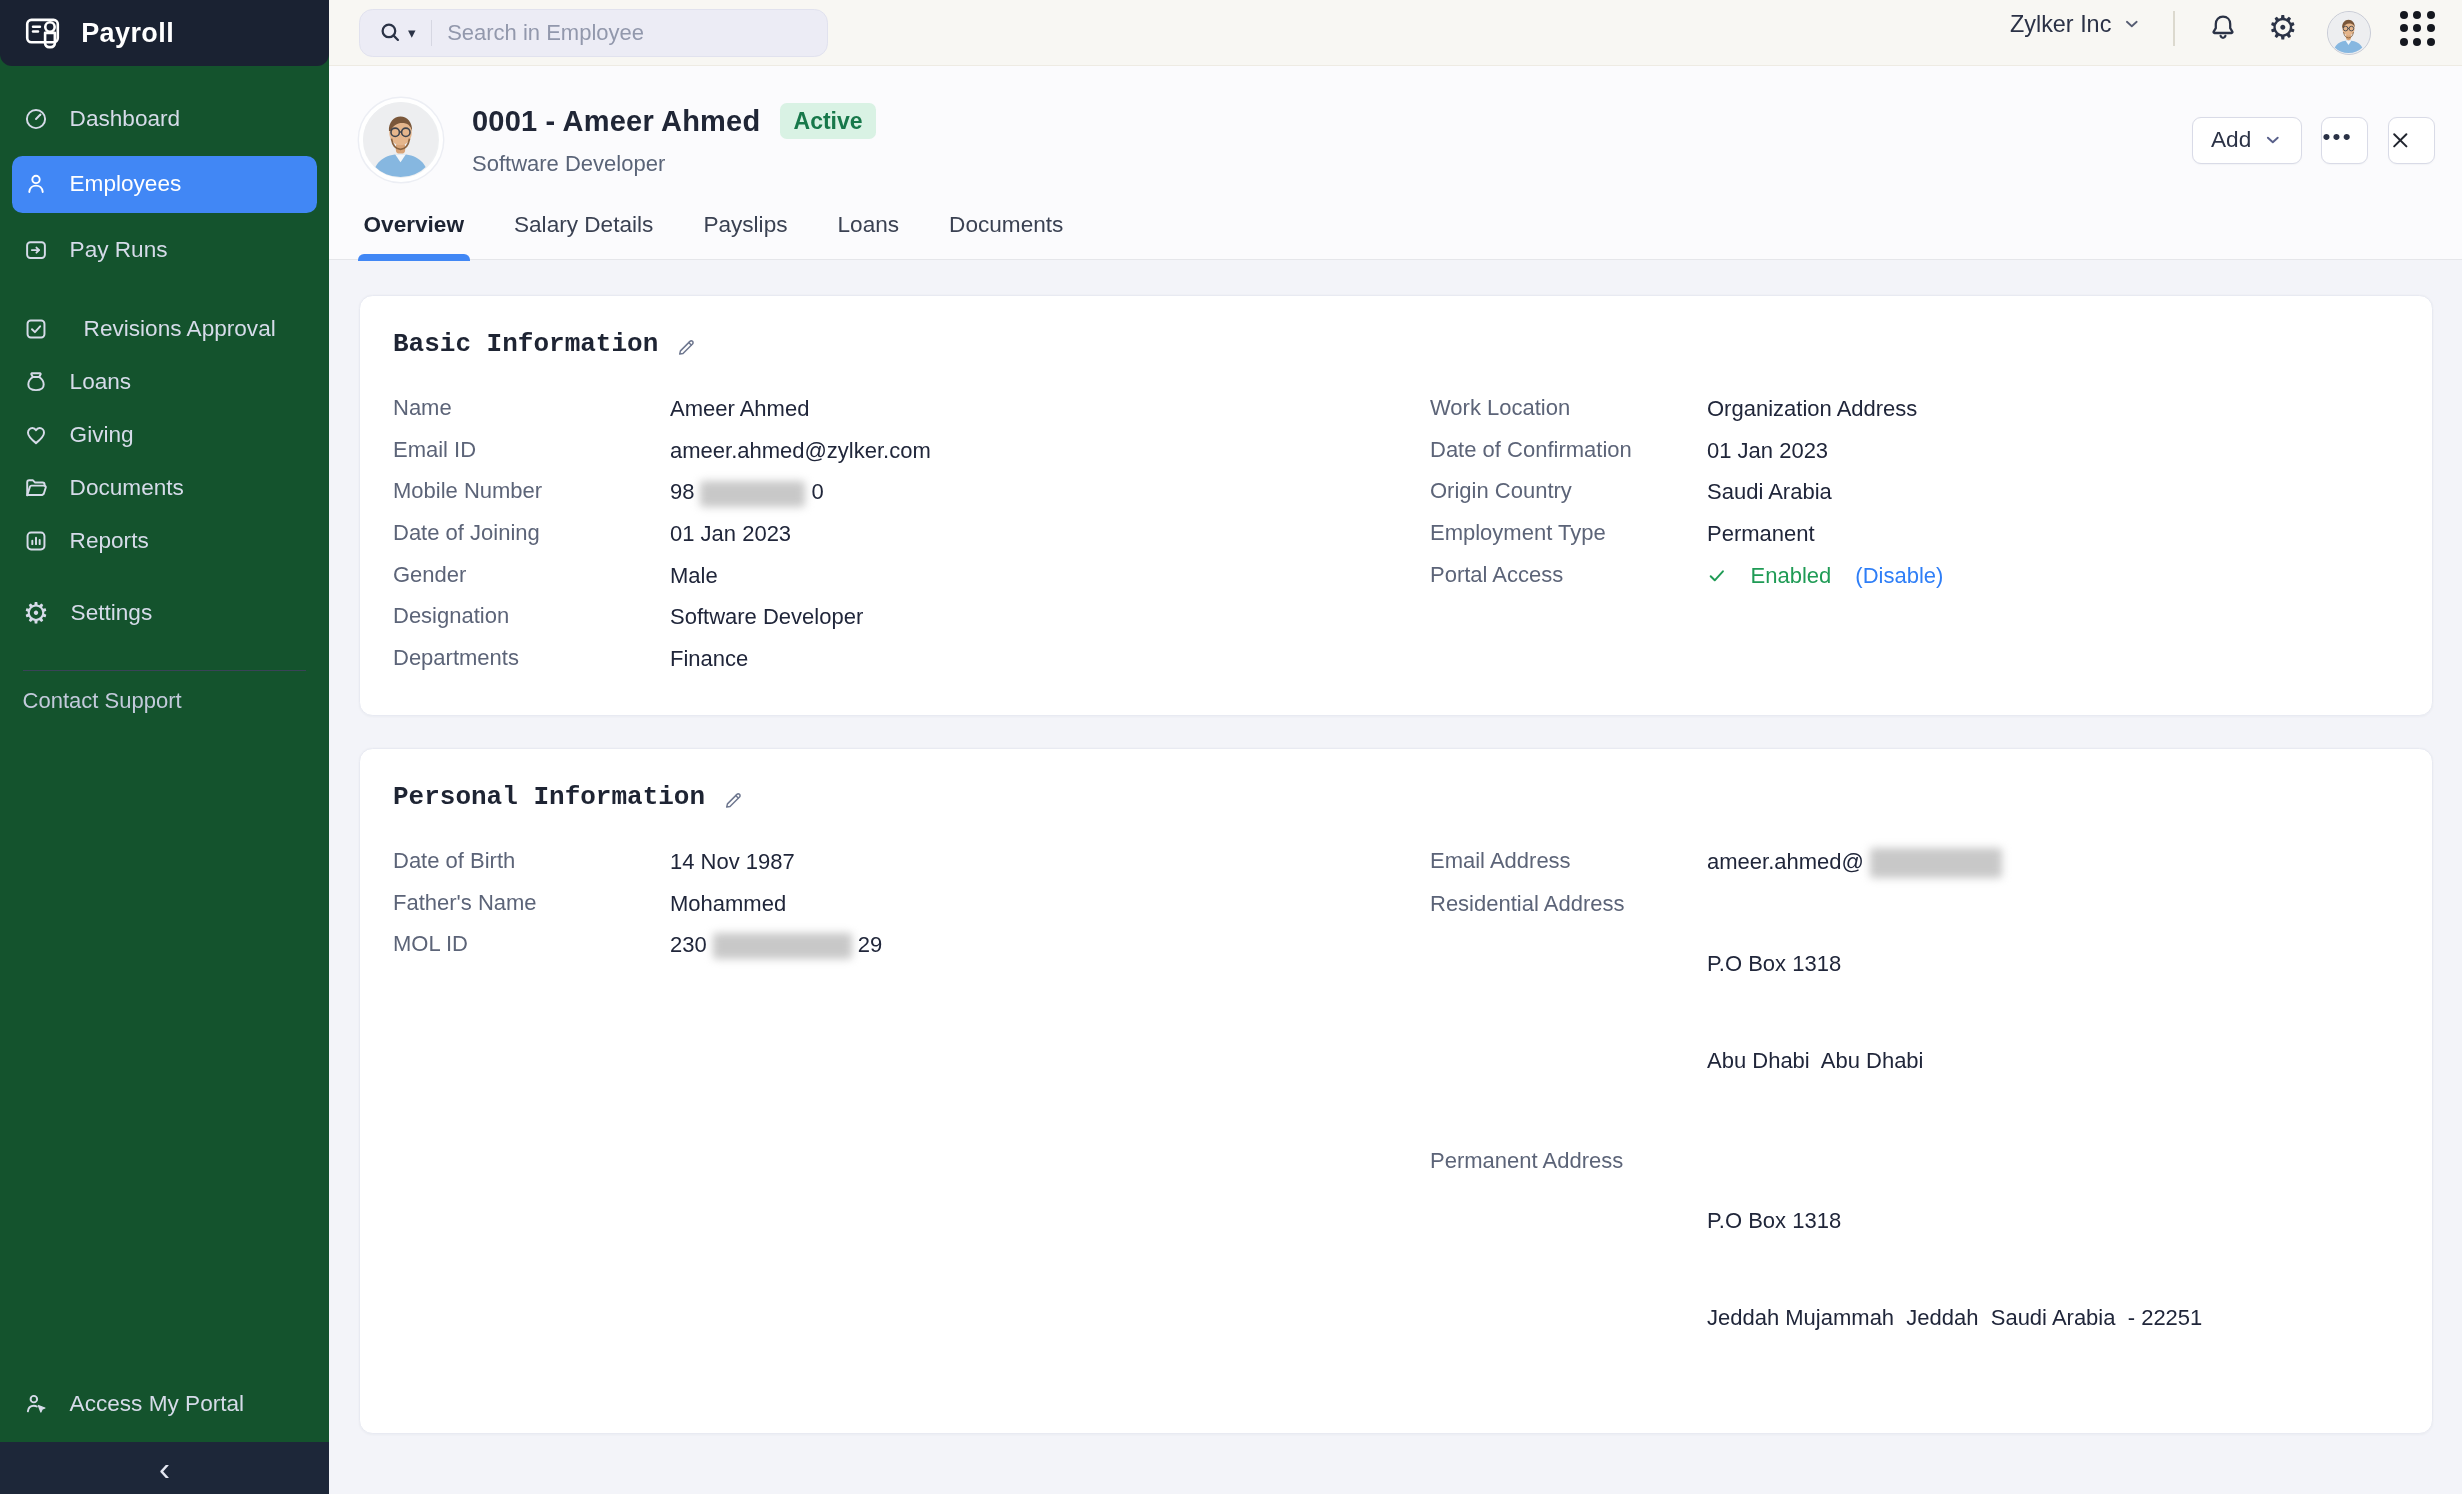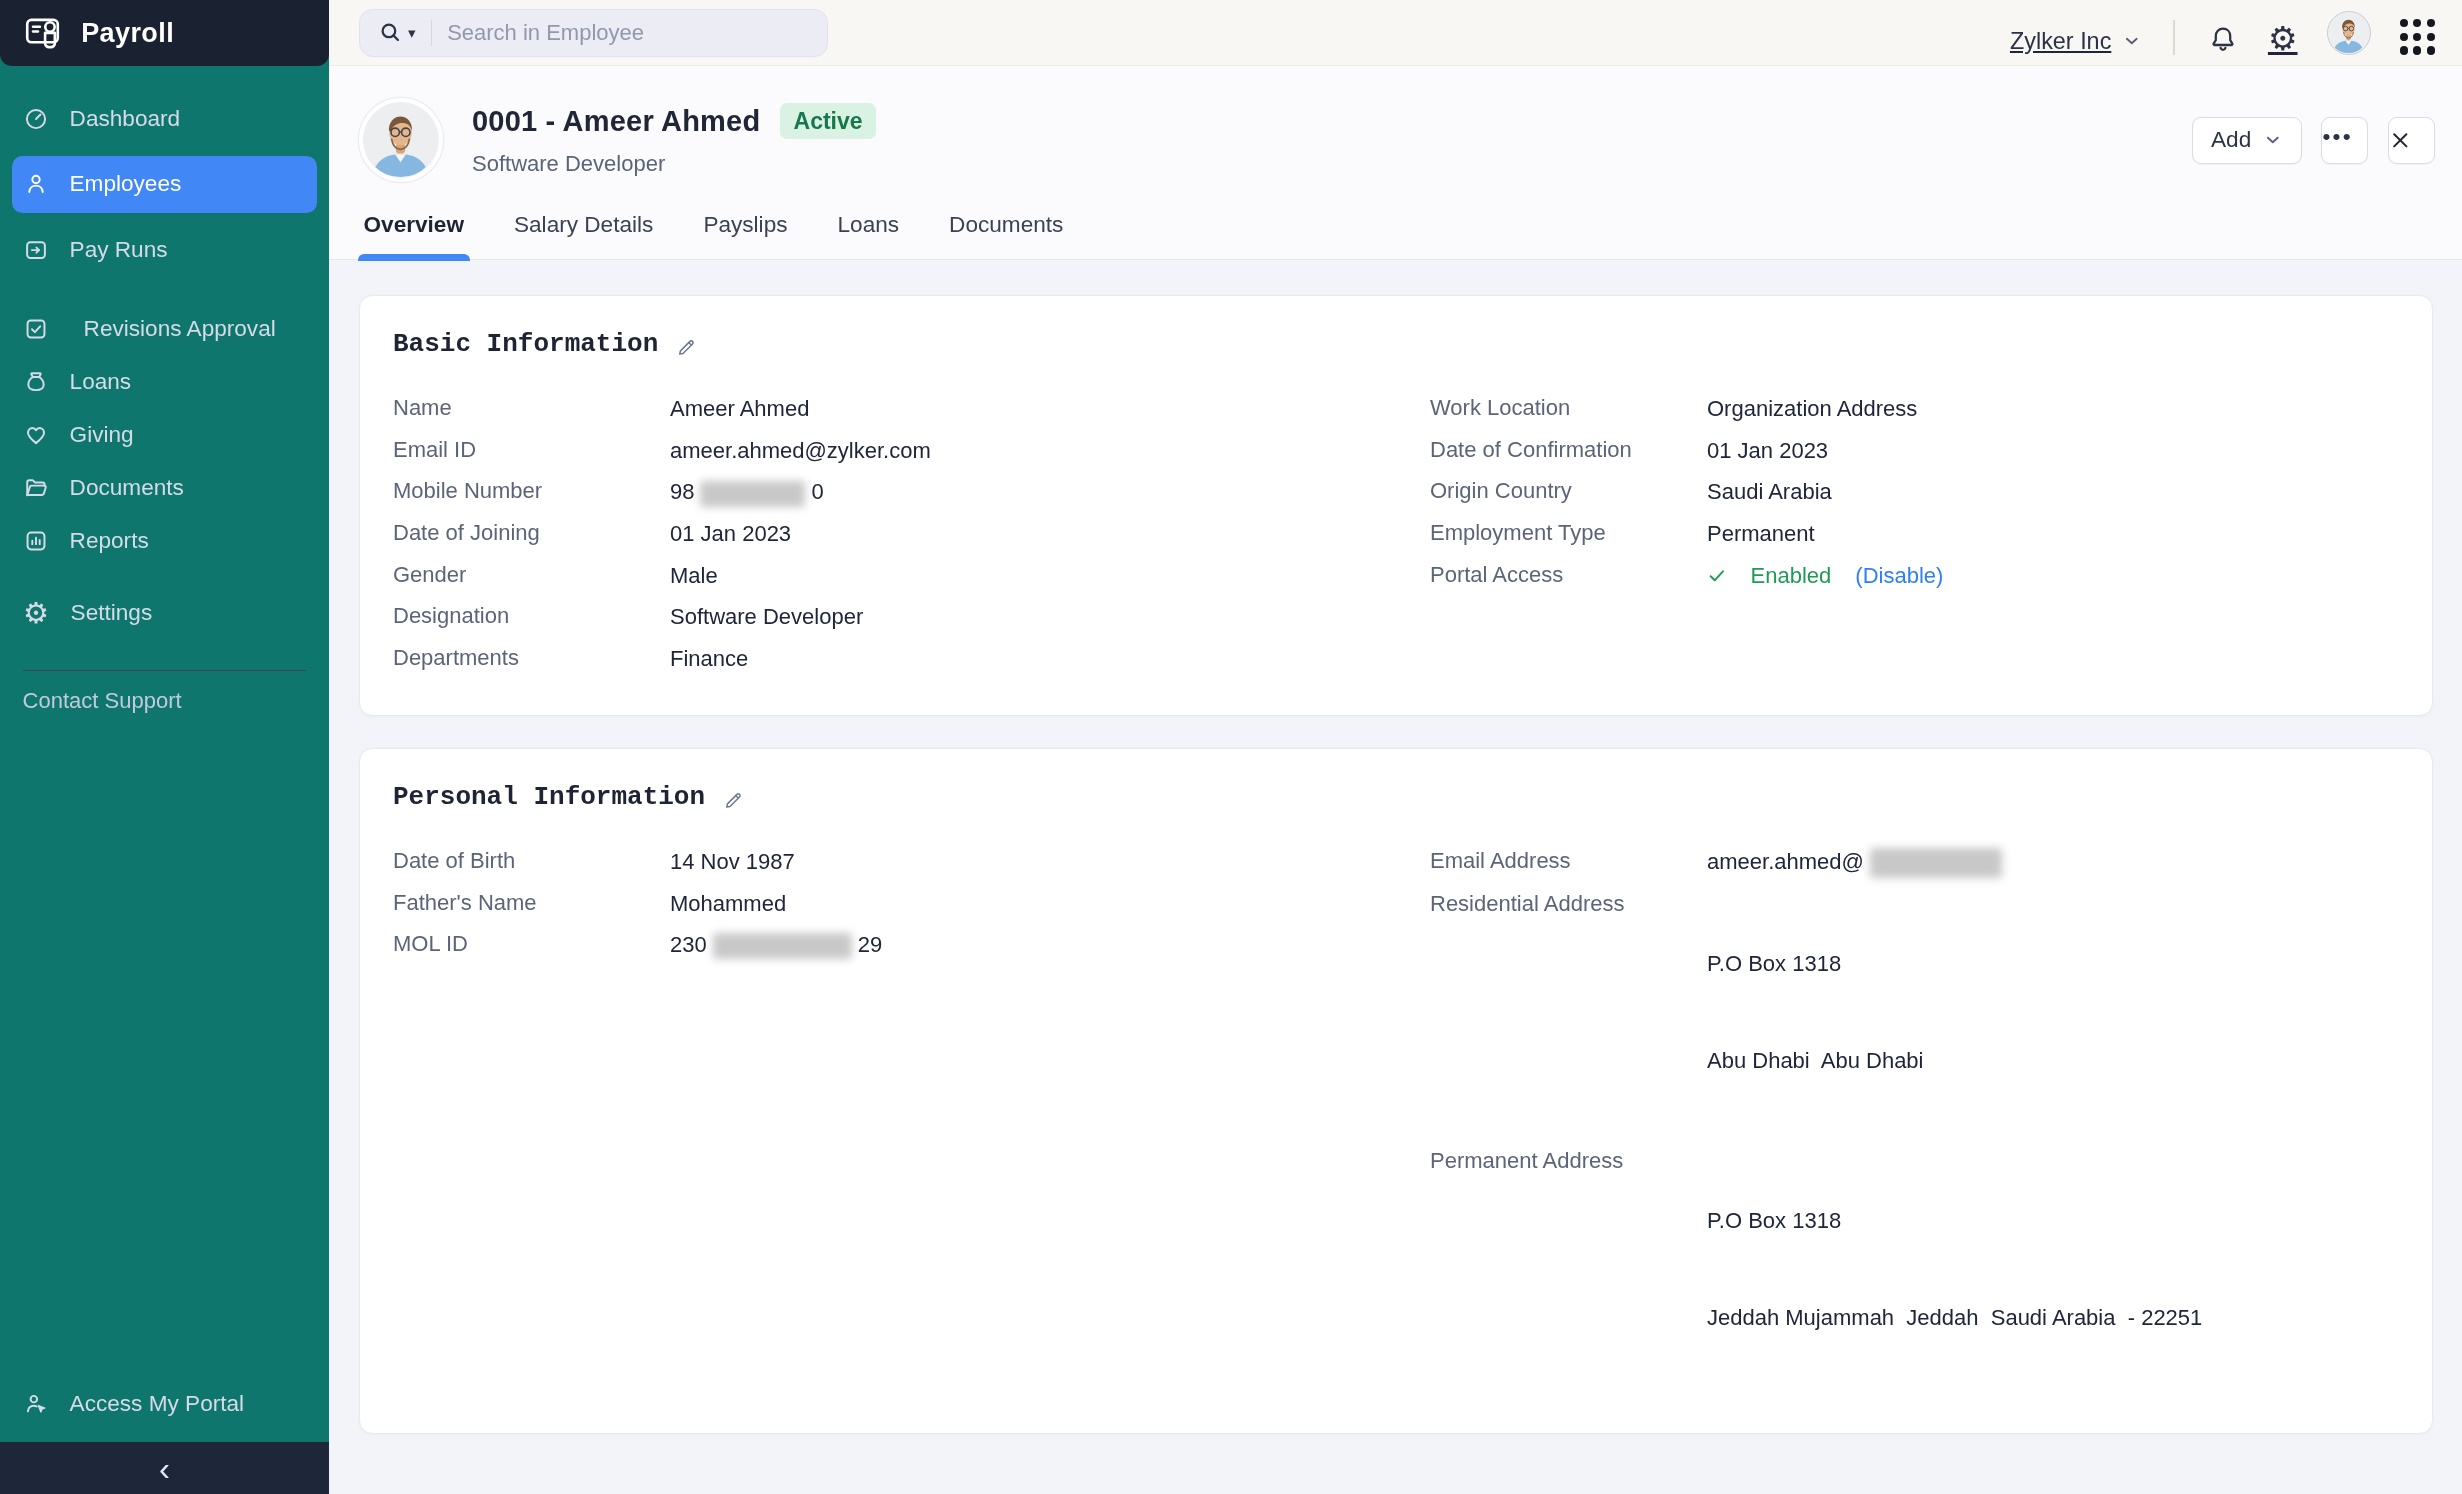--- a/index.html
+++ b/index.html
@@ -7,21 +7,21 @@
   body {
     font-family: "Liberation Sans", "DejaVu Sans", sans-serif;
     background: #f3f4f9;
     color: #20263a;
   }
   .app { display: flex; width: 2462px; height: 1495px; }
 
   
   .sidebar {
     width: 329px; min-width: 329px; height: 100%;
-    background: #0f766e; color: #d6dbe9;
+    background: #14532d; color: #d6dbe9;
     display: flex; flex-direction: column;
   }
   .sb-header {
     height: 66px; background: #1a2232; border-radius: 0 0 12px 12px;
     display: flex; align-items: center; padding: 0 22.6px; gap: 19.6px;
     color: #ffffff; flex-shrink: 0;
   }
   .sb-header .logo-text { font-size: 27px; font-weight: 600; letter-spacing: 0.4px; }
   .sb-nav { padding-top: 26px; }
   .nav-item {
@@ -59,21 +59,21 @@
     border-radius: 13.6px; display: flex; align-items: center; padding: 0 16.6px;
   }
   .search .caret { font-size: 15px; color: #2b3346; margin-left: 4.5px; }
   .search .vsep { width: 1.5px; height: 26px; background: #d6d7e2; margin: 0 15px; }
   .search input {
     background: transparent; border: none; outline: none; flex: 1;
     font-family: inherit; font-size: 22px; color: #3c4254;
   }
   .search input::placeholder { color: #9298ac; }
   .tb-spacer { flex: 1; }
-  .tb-right { display: flex; align-items: flex-end; gap: 29px; text-decoration: underline; }
+  .tb-right { display: flex; align-items: flex-start; gap: 29px; }
   .org { display: flex; align-items: center; gap: 10.5px; font-size: 23.4px; color: #2b3246; cursor: pointer; }
   .tb-sep { width: 1.5px; height: 35px; background: #dcd9ce; margin: 0 3px; }
   .icon-btn { background: none; border: none; cursor: pointer; display: flex; align-items: center; color: #2b3346; }
   .tb-avatar {
     width: 44px; height: 44px; border-radius: 50%; overflow: hidden;
     border: 1.5px solid #c9ccd6; background: #eef0f2; cursor: pointer; flex-shrink: 0;
   }
   .dots { display: grid; grid-template-columns: repeat(3, 8.3px); gap: 5.3px; cursor: pointer; }
   .dots i { width: 8.3px; height: 8.3px; border-radius: 50%; background: #15181f; }
 

